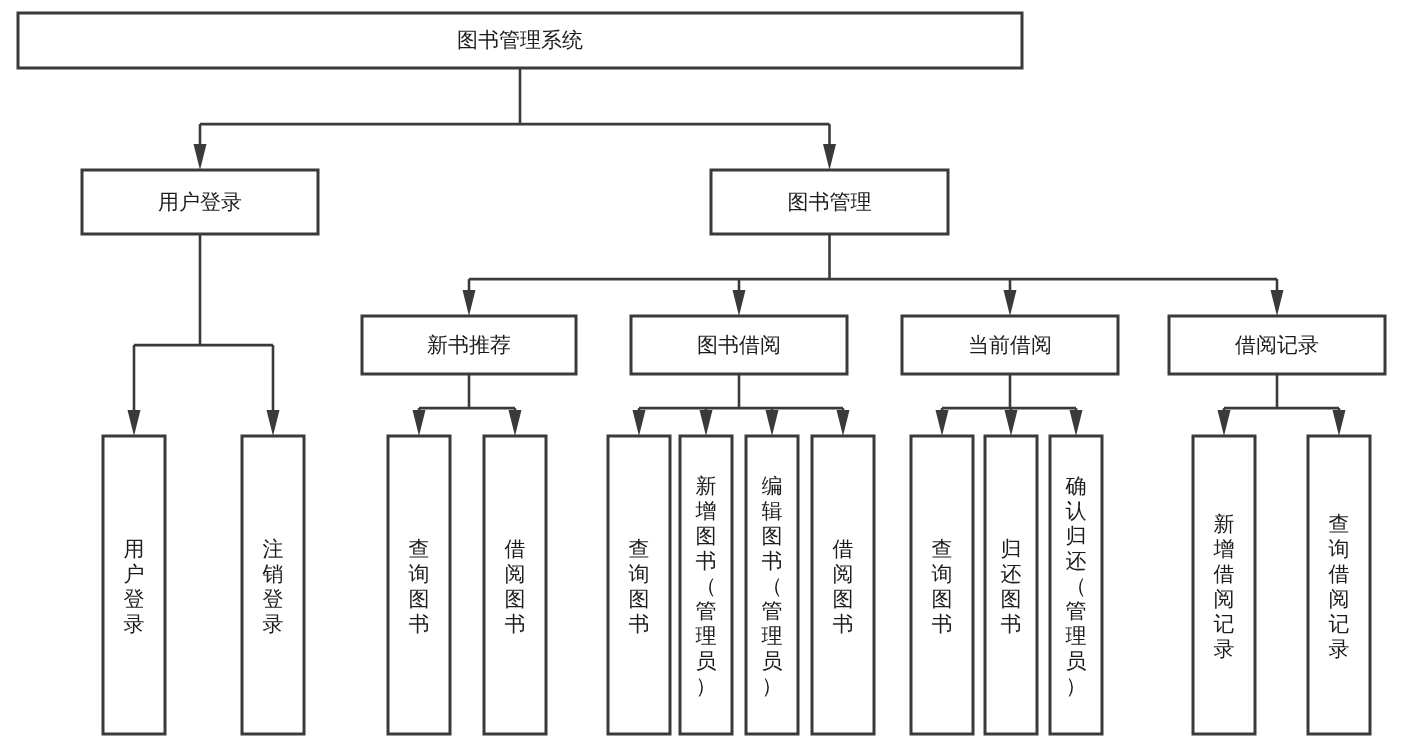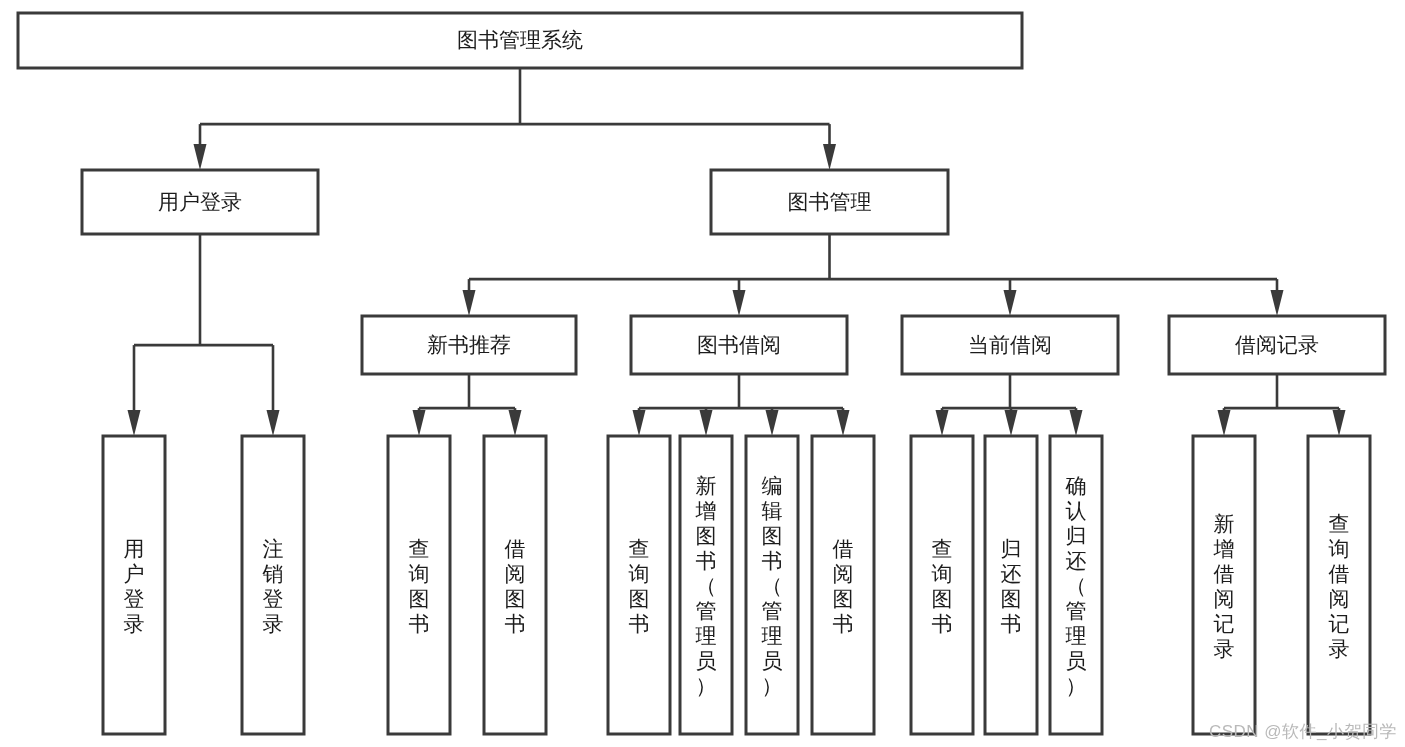--- a/index.html
+++ b/index.html
@@ -214,14 +214,13 @@
         <g>
           <rect x="1193" y="436" width="62" height="298" class="node-box"></rect>
           <text x="1224" class="node-label-v"><tspan x="1224" y="530.5">新</tspan><tspan x="1224" y="555.5">增</tspan><tspan x="1224" y="580.5">借</tspan><tspan x="1224" y="605.5">阅</tspan><tspan x="1224" y="630.5">记</tspan><tspan x="1224" y="655.5">录</tspan></text>
         </g>
         <g>
           <rect x="1308" y="436" width="62" height="298" class="node-box"></rect>
           <text x="1339" class="node-label-v"><tspan x="1339" y="530.5">查</tspan><tspan x="1339" y="555.5">询</tspan><tspan x="1339" y="580.5">借</tspan><tspan x="1339" y="605.5">阅</tspan><tspan x="1339" y="630.5">记</tspan><tspan x="1339" y="655.5">录</tspan></text>
         </g>
       </g>
   </svg>
-  <div class="watermark">CSDN @软件_小贺同学</div>
 </div>
 
 </body></html>

